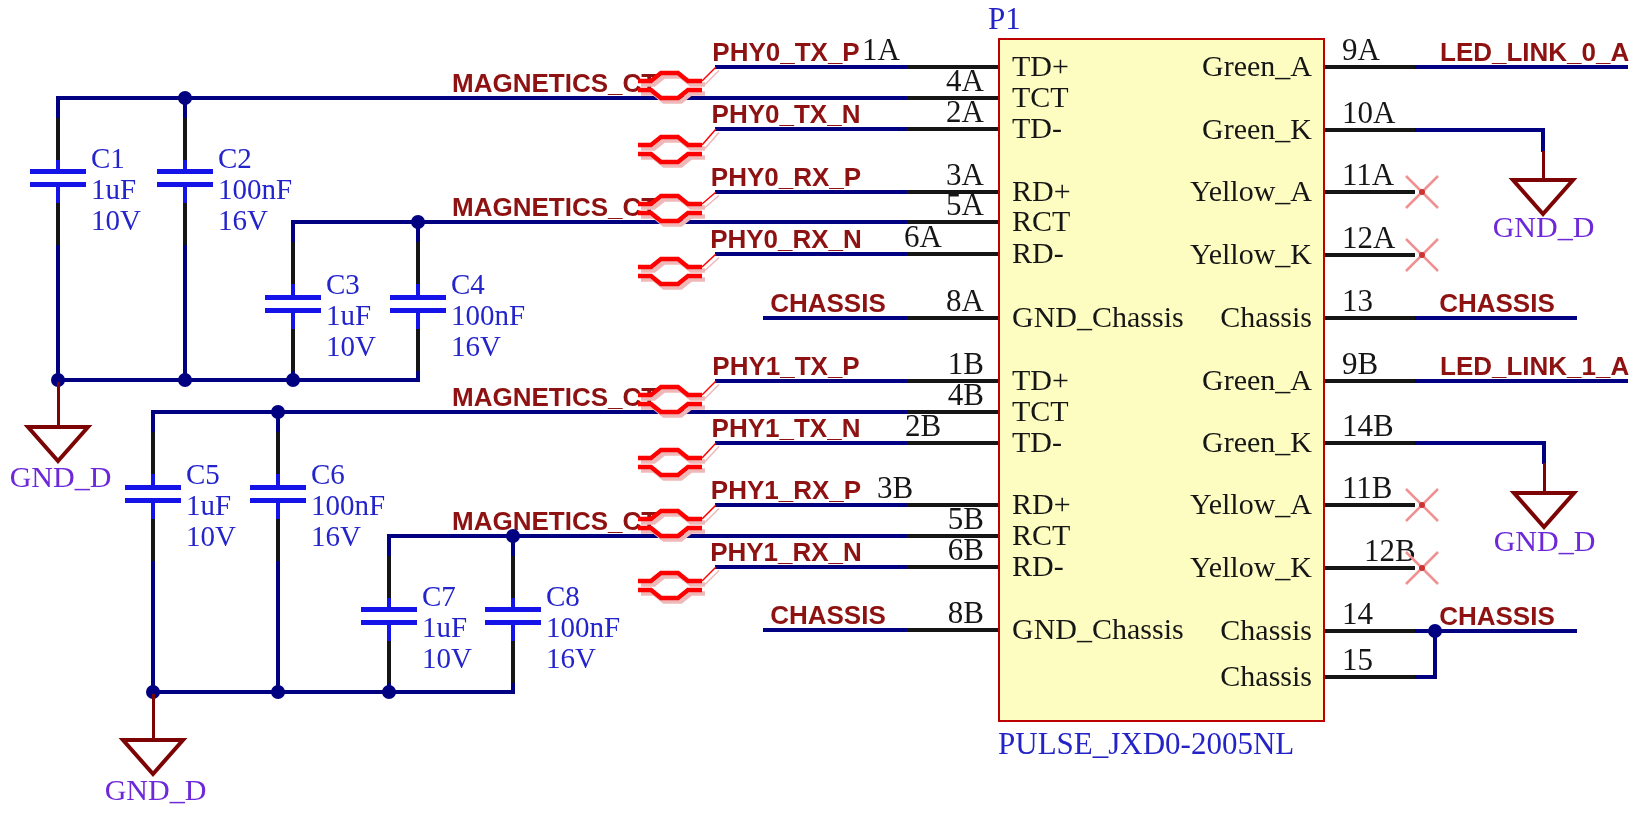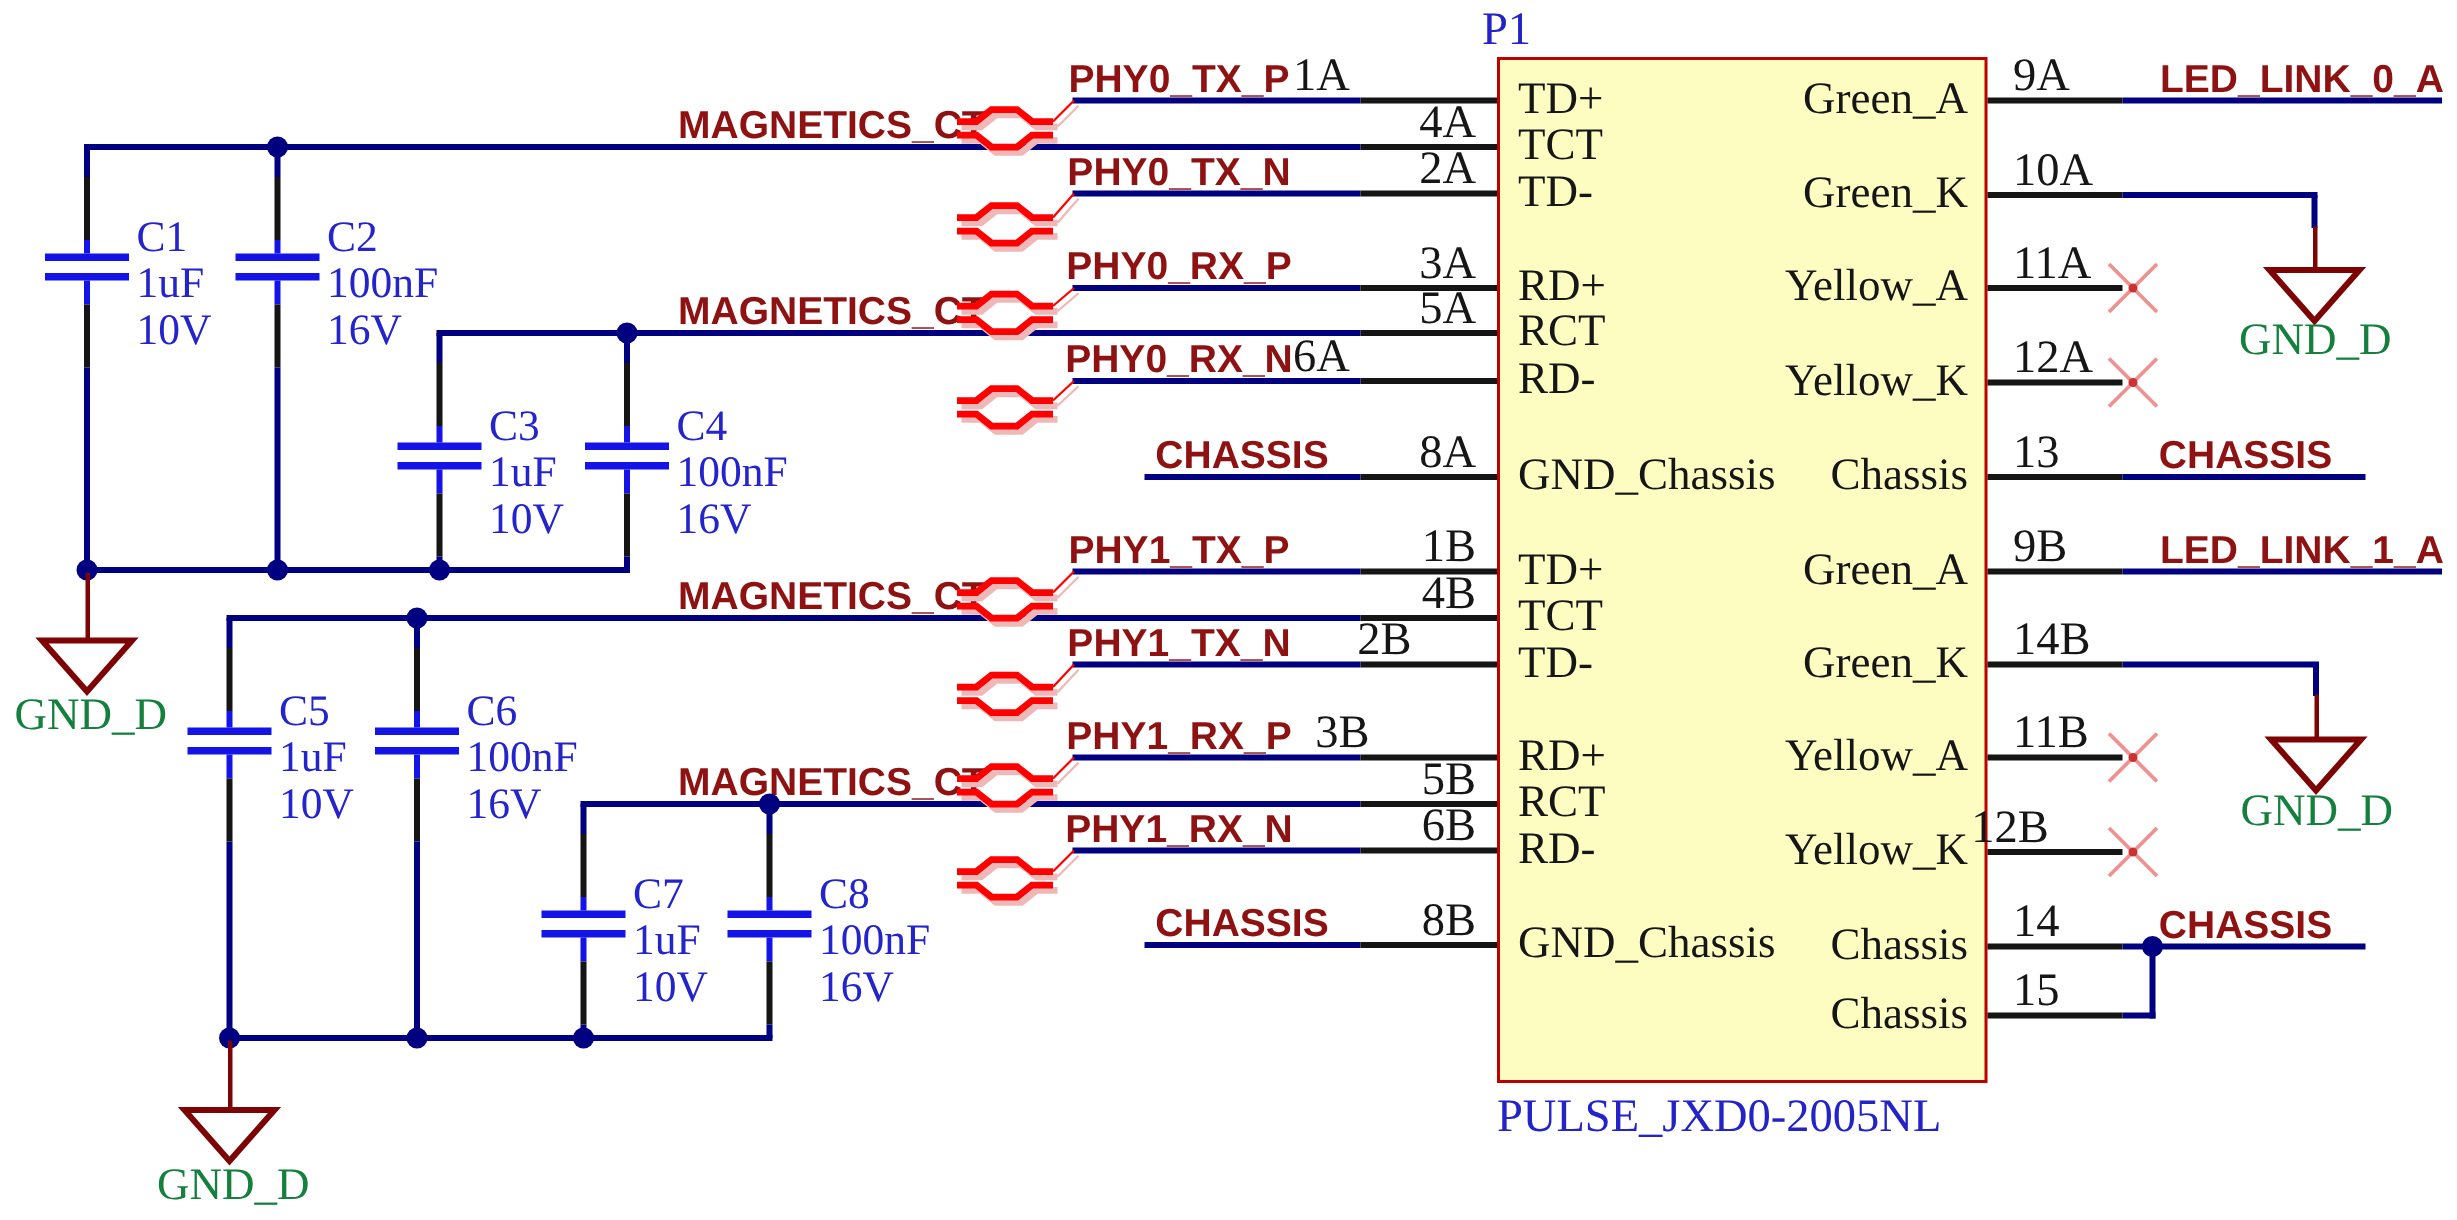--- a/index.html
+++ b/index.html
@@ -4,21 +4,21 @@
 <style>
   html,body{margin:0;padding:0;background:#ffffff}
   #canvas{position:relative;width:1638px;height:813px;background:#ffffff;overflow:hidden;
           font-family:"Liberation Serif",serif}
   .txt{position:absolute;white-space:nowrap;line-height:1.0}
   .pin-num{font-size:31px;color:#161616}
   .pin-name{font-size:30px;color:#161616}
   .net{font-family:"Liberation Sans",sans-serif;font-size:26px;font-weight:600;color:#8E1212;letter-spacing:0px}
   .cap-txt{font-size:29px;color:#2424CC}
   .blue-big{font-size:31px;color:#2323C8}
-  .gnd-txt{font-size:30px;color:#15803d}
+  .gnd-txt{font-size:30px;color:#6d28d9}
   #component-body{position:absolute;left:998px;top:38px;width:327px;height:684px;
                   background:#FDFDC2;border:2px solid #BD0000;box-sizing:border-box}
 </style>
 </head>
 <body>
 
 <div id="canvas">
   <div id="component-body"></div>
   <div class="txt blue-big" style="left:988px;top:3px">P1</div>
   <div class="txt blue-big" style="left:998px;top:728px">PULSE_JXD0-2005NL</div>
@@ -57,21 +57,21 @@
     <div style="position:absolute;left:907px;top:127px;width:91px;height:4px;background:#151515"></div>
     <div class="txt pin-num" style="position:absolute;left:862px;top:96px;width:122px;text-align:right">2A</div>
     <div class="txt pin-name" style="position:absolute;left:1012px;top:113px;width:300px;text-align:left">TD-</div>
     <div style="position:absolute;left:907px;top:190px;width:91px;height:4px;background:#151515"></div>
     <div class="txt pin-num" style="position:absolute;left:862px;top:159px;width:122px;text-align:right">3A</div>
     <div class="txt pin-name" style="position:absolute;left:1012px;top:176px;width:300px;text-align:left">RD+</div>
     <div style="position:absolute;left:907px;top:220px;width:91px;height:4px;background:#151515"></div>
     <div class="txt pin-num" style="position:absolute;left:862px;top:189px;width:122px;text-align:right">5A</div>
     <div class="txt pin-name" style="position:absolute;left:1012px;top:206px;width:300px;text-align:left">RCT</div>
     <div style="position:absolute;left:907px;top:252px;width:91px;height:4px;background:#151515"></div>
-    <div class="txt pin-num" style="position:absolute;left:862px;top:221px;width:122px;text-align:left">6A</div>
+    <div class="txt pin-num" style="position:absolute;left:862px;top:221px;width:122px;text-align:center">6A</div>
     <div class="txt pin-name" style="position:absolute;left:1012px;top:238px;width:300px;text-align:left">RD-</div>
     <div style="position:absolute;left:907px;top:316px;width:91px;height:4px;background:#151515"></div>
     <div class="txt pin-num" style="position:absolute;left:862px;top:285px;width:122px;text-align:right">8A</div>
     <div class="txt pin-name" style="position:absolute;left:1012px;top:302px;width:300px;text-align:left">GND_Chassis</div>
     <div style="position:absolute;left:907px;top:379px;width:91px;height:4px;background:#151515"></div>
     <div class="txt pin-num" style="position:absolute;left:862px;top:348px;width:122px;text-align:right">1B</div>
     <div class="txt pin-name" style="position:absolute;left:1012px;top:365px;width:300px;text-align:left">TD+</div>
     <div style="position:absolute;left:907px;top:410px;width:91px;height:4px;background:#151515"></div>
     <div class="txt pin-num" style="position:absolute;left:862px;top:379px;width:122px;text-align:right">4B</div>
     <div class="txt pin-name" style="position:absolute;left:1012px;top:396px;width:300px;text-align:left">TCT</div>
@@ -108,21 +108,21 @@
     <div style="position:absolute;left:1325px;top:379px;width:90px;height:4px;background:#151515"></div>
     <div class="txt pin-num" style="position:absolute;left:1342px;top:348px;width:120px;text-align:left">9B</div>
     <div class="txt pin-name" style="position:absolute;left:1126px;top:365px;width:186px;text-align:right">Green_A</div>
     <div style="position:absolute;left:1325px;top:441px;width:90px;height:4px;background:#151515"></div>
     <div class="txt pin-num" style="position:absolute;left:1342px;top:410px;width:120px;text-align:left">14B</div>
     <div class="txt pin-name" style="position:absolute;left:1126px;top:427px;width:186px;text-align:right">Green_K</div>
     <div style="position:absolute;left:1325px;top:503px;width:90px;height:4px;background:#151515"></div>
     <div class="txt pin-num" style="position:absolute;left:1342px;top:472px;width:120px;text-align:left">11B</div>
     <div class="txt pin-name" style="position:absolute;left:1126px;top:489px;width:186px;text-align:right">Yellow_A</div>
     <div style="position:absolute;left:1325px;top:566px;width:90px;height:4px;background:#151515"></div>
-    <div class="txt pin-num" style="position:absolute;left:1280px;top:535px;width:120px;text-align:center">12B</div>
+    <div class="txt pin-num" style="position:absolute;left:1364px;top:535px;width:120px;text-align:left">12B</div>
     <div class="txt pin-name" style="position:absolute;left:1126px;top:552px;width:186px;text-align:right">Yellow_K</div>
     <div style="position:absolute;left:1325px;top:629px;width:90px;height:4px;background:#151515"></div>
     <div class="txt pin-num" style="position:absolute;left:1342px;top:598px;width:120px;text-align:left">14</div>
     <div class="txt pin-name" style="position:absolute;left:1126px;top:615px;width:186px;text-align:right">Chassis</div>
     <div style="position:absolute;left:1325px;top:675px;width:90px;height:4px;background:#151515"></div>
     <div class="txt pin-num" style="position:absolute;left:1342px;top:644px;width:120px;text-align:left">15</div>
     <div class="txt pin-name" style="position:absolute;left:1126px;top:661px;width:186px;text-align:right">Chassis</div>
     <div class="txt net" style="position:absolute;left:700px;top:39px;width:172px;text-align:center">PHY0_TX_P</div>
     <div class="txt net" style="position:absolute;left:452px;top:70px;width:182px;text-align:center">MAGNETICS_CT</div>
     <div class="txt net" style="position:absolute;left:700px;top:101px;width:172px;text-align:center">PHY0_TX_N</div>

